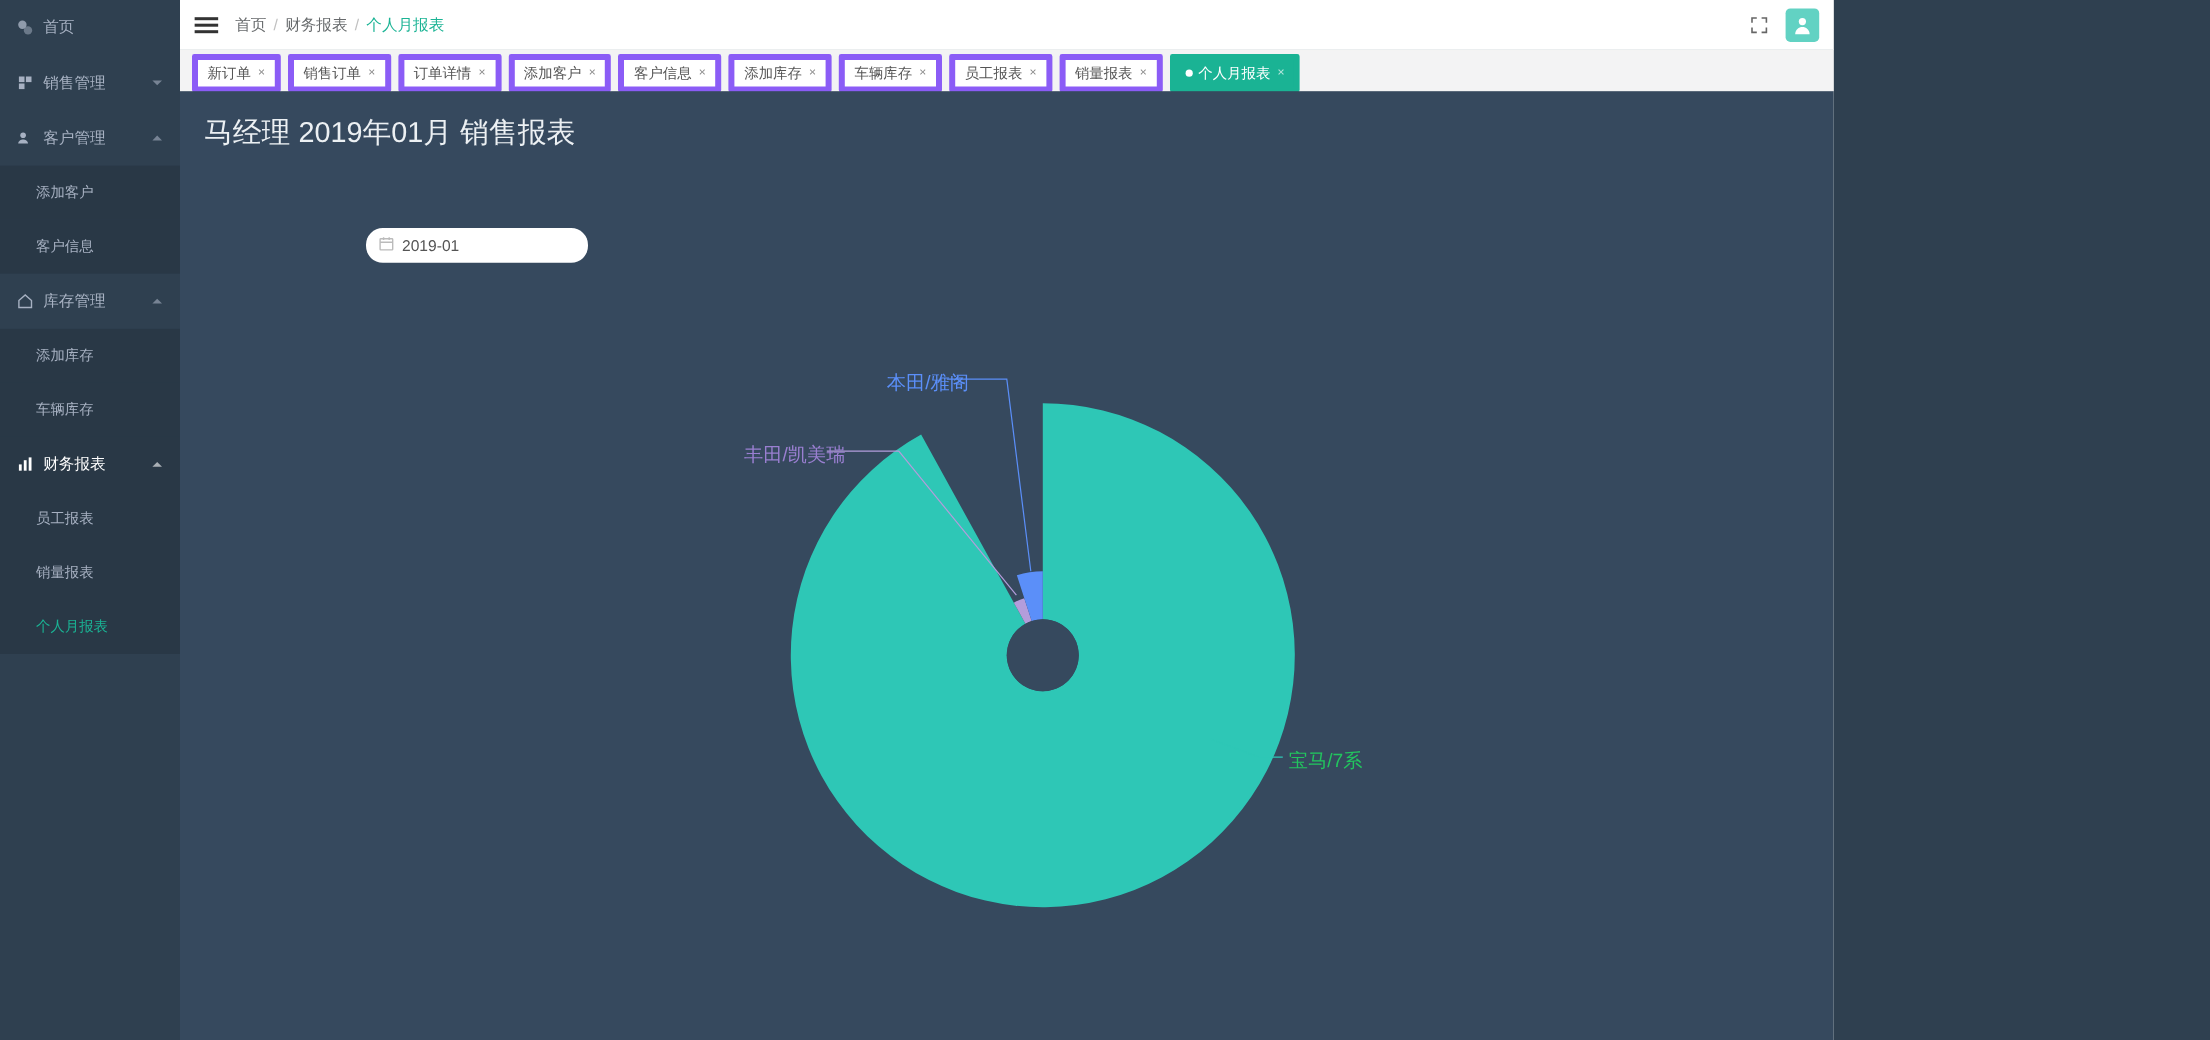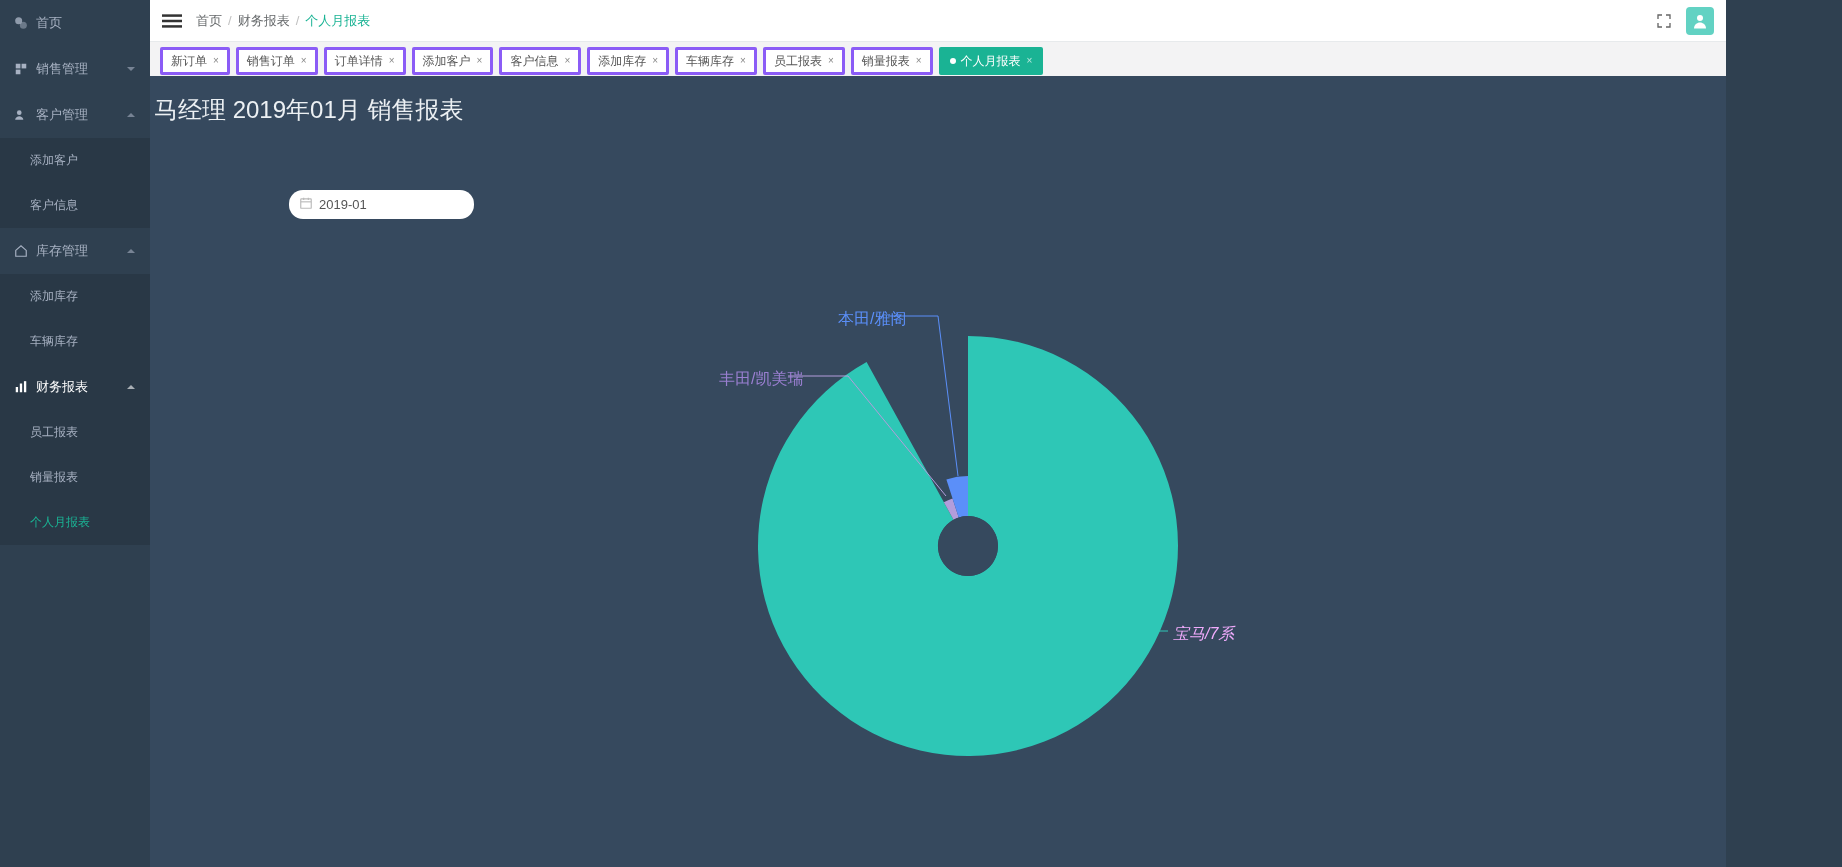--- a/index.html
+++ b/index.html
@@ -3,21 +3,21 @@
   <meta charset="utf-8">
   <style>
     * { margin: 0; padding: 0; box-sizing: border-box; }
     body {
       font-family: -apple-system, BlinkMacSystemFont, "Segoe UI", "Microsoft YaHei", sans-serif;
       font-size: 13px;
       background: #2f4050;
       color: #a7b1c2;
       overflow: hidden;
     }
-    .app { display: flex; width: 1726px; height: 867px; }
+    .app { display: flex; width: 1528px; height: 867px; }
 
     
     .sidebar {
       width: 150px;
       background: #2f4050;
       flex-shrink: 0;
       display: flex;
       flex-direction: column;
     }
     .nav-item {
@@ -67,39 +67,39 @@
       background: #f3f3f4;
       display: flex;
       align-items: center;
       padding: 4px 10px 0 10px;
       gap: 6px;
     }
     .tab {
       display: flex;
       align-items: center;
       background: #fff;
-      border: 3px solid #8b5cf6;
+      border: 5px solid #8b5cf6;
       border-radius: 2px;
       font-size: 12px;
       color: #555;
       padding: 3px 8px;
       cursor: pointer;
       line-height: 1.4;
     }
     .tab.active { background: #1ab394; color: #fff; border-color: #1ab394; }
     .tab .dot { width: 6px; height: 6px; border-radius: 50%; background: #fff; margin-right: 5px; display: none; }
     .tab.active .dot { display: inline-block; }
     .tab .close { margin-left: 6px; font-size: 10px; opacity: 0.7; }
 
     
     .main-panel {
       flex: 1;
       background: #36495e;
       margin: 0;
-      padding: 18px 4px;
+      padding: 18px 20px;
       color: #e2e6ec;
       position: relative;
       overflow: hidden;
     }
     .page-title {
       font-size: 24px;
       font-weight: 500;
       color: #ecf0f3;
       margin-bottom: 60px;
     }
@@ -121,21 +121,21 @@
     
     .chart {
       position: absolute;
       top: 120px;
       left: 50%;
       transform: translateX(-50%);
       width: 900px;
       height: 700px;
     }
     .chart-label { position: absolute; font-size: 16px; white-space: nowrap; }
-    .chart-label.teal { color: #f0abfc; font-style: italic; }
+    .chart-label.teal { color: #22c55e; }
     .chart-label.blue { color: #5b8ff9; }
     .chart-label.purple { color: #9a7fd1; }
   </style>
 </head>
 <body>
 
 <div class="app">
 
   <aside class="sidebar">
     <div class="nav-item">

